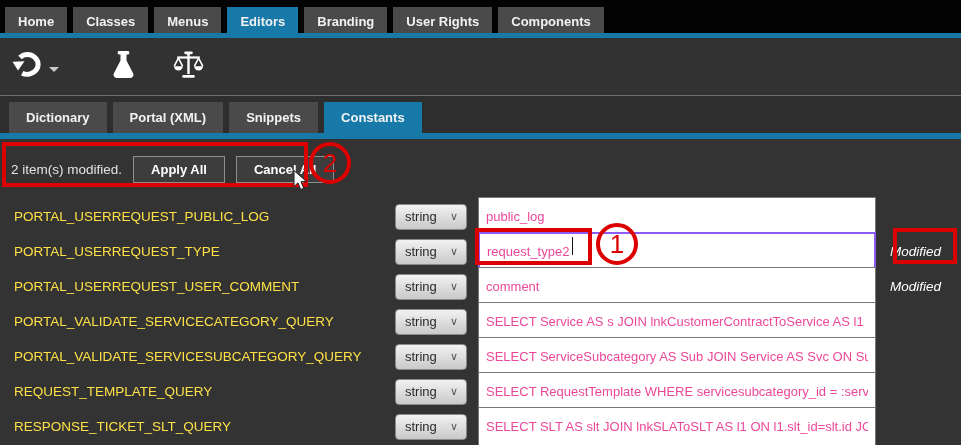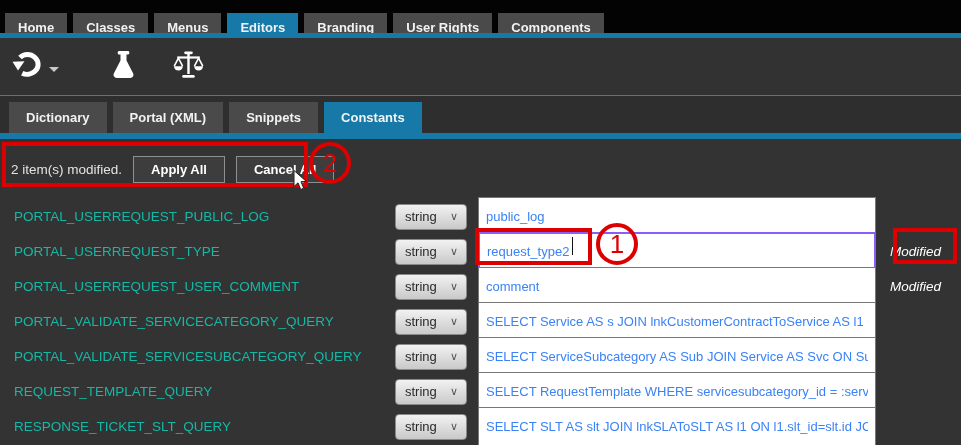--- a/index.html
+++ b/index.html
@@ -2,21 +2,21 @@
 <html><head>
 <meta charset="utf-8">
 <style>
   * { box-sizing: border-box; margin: 0; padding: 0; }
   html,body { width: 961px; height: 445px; }
   body { font-family: "Liberation Sans", sans-serif; background: #333; }
   #app { position: relative; width: 961px; height: 445px; overflow: hidden; background: #333; }
 
   
   .topbar { position: absolute; left:0; top:0; width:961px; height:42px; background:#030303;
-            display:flex; align-items:flex-end; padding-left:5px; gap:6px; }
+            display:flex; align-items:center; padding-left:5px; gap:6px; }
   .main-tab { height:29px; background:#4a4a4a; color:#f2f2f2; font-size:13px; font-weight:bold;
               display:flex; align-items:center; padding:0 13px; cursor:pointer; }
   .main-tab.active { background:#1779a8; }
   .accentbar1 { position:absolute; left:0; top:33px; width:961px; height:5px; background:#1779a8; }
 
   
   .toolbar { position:absolute; left:0; top:38px; width:961px; height:57px; background:#323232;
              display:flex; align-items:center; }
   .tool { display:flex; align-items:center; justify-content:center; cursor:pointer; }
   .undo-group { margin-left:12px; display:flex; align-items:center; }
@@ -38,27 +38,27 @@
   
   .content { position:absolute; left:0; top:139px; width:961px; height:306px; background:#333; }
   .action-bar { display:flex; align-items:center; padding-top:14px; padding-left:11px; height:46px; }
   .status-text { color:#e3e3e3; font-size:13.5px; }
   .btn { height:27px; background:#3d3d3d; border:1px solid #8f8f8f; color:#fff; font-weight:bold;
          font-size:13px; padding:0 17px; margin-left:11px; cursor:pointer; font-family:"Liberation Sans",sans-serif; }
   .btn:first-of-type { }
 
   .rows { margin-top:14px; }
   .crow { height:35px; display:flex; align-items:center; }
-  .crow-label { width:395px; padding-left:14px; color:#14b8a6; font-size:13.5px; white-space:nowrap; overflow:hidden; }
+  .crow-label { width:395px; padding-left:14px; color:#fde047; font-size:13.5px; white-space:nowrap; overflow:hidden; }
   .type-select { width:72px; height:26px; background:linear-gradient(#f2f2f2,#c9c9c9); border:1px solid #8a8a8a;
                  border-radius:4px; color:#2a2a2a; font-size:13px; display:flex; align-items:center;
                  justify-content:space-between; padding:0 8px 0 9px; cursor:pointer; flex:none; }
   .chev { color:#555; font-size:11px; }
   .value-input { width:398px; height:39px; margin-left:11px; border-radius:0; border:1px solid #777;
-                 background:#fff; color:#3b82f6; font-size:13px; padding:0 7px; flex:none;
+                 background:#fff; color:#ec4899; font-size:13px; padding:0 7px; flex:none;
                  font-family:"Liberation Sans",sans-serif; }
   .value-input.focused { border:2px solid #8b5cf6; }
   .mod-label { color:#fff; font-style:italic; font-size:13.5px; margin-left:14px; }
 
   
   .anno-rect { position:absolute; border:4px solid #dc0000; pointer-events:none; }
   .anno-circle { position:absolute; width:42px; height:42px; border:4px solid #dc0000; border-radius:50%;
                  color:#dc0000; font-size:26px; display:flex; align-items:center; justify-content:center;
                  pointer-events:none; }
   #rect-actionbar { left:2px; top:142px; width:306px; height:45px; }

